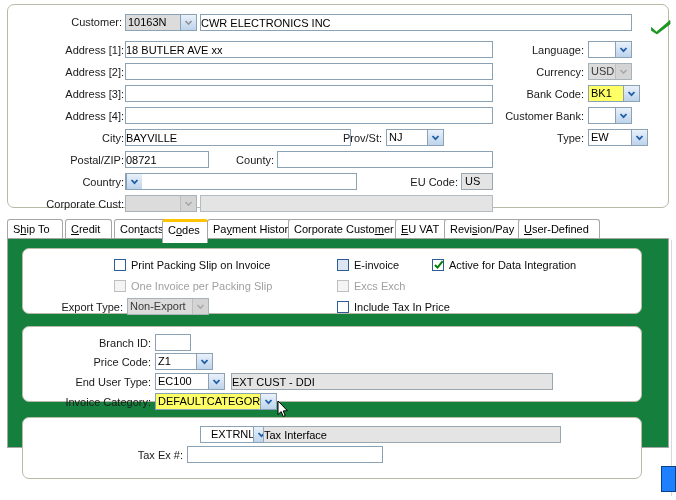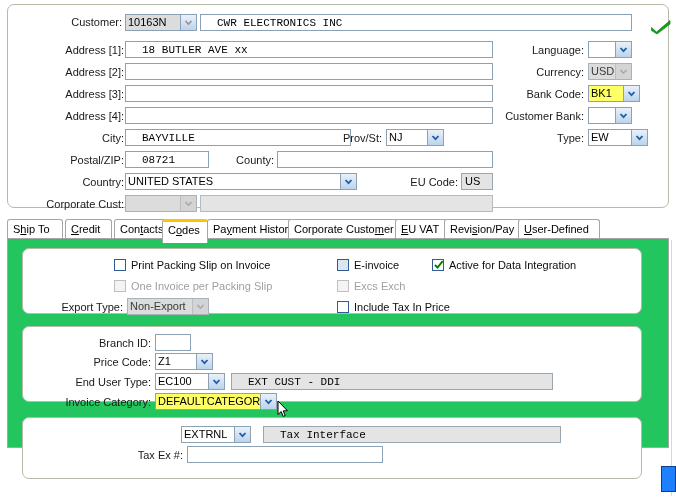--- a/index.html
+++ b/index.html
@@ -14,22 +14,22 @@
   .screen{position:relative;width:676px;height:500px;}
 
   
   .lbl{
     font-size:11px;color:#1a1a1a;text-align:right;
     white-space:nowrap;line-height:16px;
   }
   .txt{
     box-sizing:border-box;height:17px;line-height:15px;
     border:1px solid #8ba2b5;background:#ffffff;
-    font-family:Liberation Mono, monospace;
-    font-size:11px;color:#000;padding:0 16px;margin:0;
+    font-family:Liberation Sans, sans-serif;
+    font-size:11px;color:#000;padding:0 0;margin:0;
     outline:none;
   }
   .txt.ro{background:#e4e4e4;border:1px solid #9aa7b0;}
   .txt.dis{background:#e4e4e4;border:1px solid #b4bcc2;color:#6d6d6d;}
 
   
   .combo{
     box-sizing:border-box;height:17px;
     border:1px solid #8ba2b5;background:#fff;
     display:flex;align-items:stretch;overflow:hidden;
@@ -87,21 +87,21 @@
     line-height:16px;
     background:#ffffff;
     z-index:3;
   }
   .tab u{text-decoration:underline;}
 
   
   .tabbody{
     position:absolute;left:7px;top:238px;width:662px;height:210px;
     border:1px solid #a6a6a6;border-top:1px solid #a6a6a6;
-    box-sizing:border-box;background:#22c55e;
+    box-sizing:border-box;background:#15803d;
   }
   .group{
     position:absolute;box-sizing:border-box;
     border:1px solid #b9b9a8;border-radius:7px;background:#fff;
   }
   .g1{left:14px;top:9px;width:620px;height:66px;}
   .g2{left:14px;top:87px;width:620px;height:76px;}
   .g3{left:14px;top:178px;width:620px;height:62px;}
 
   
@@ -193,21 +193,20 @@
     <input class="txt" style="position: absolute; left: 117px; top: 146px; width: 84px;" readonly="" value="08721">
     <div class="row" style="left:210px;top:147px;width:56px;">
       <div class="lbl">County:</div>
     </div>
     <input class="txt" style="position: absolute; left: 269px; top: 146px; width: 216px;" readonly="" value="">
 
     <div class="row" style="left:50px;top:169px;width:66px;">
       <div class="lbl">Country:</div>
     </div>
     <div class="combo" style="position:absolute;left:117px;top:168px;width:232px;">
-      <div class="cval">UNITED STATES</div>
       <div class="carrow">
         <svg width="9" height="9" viewBox="0 0 9 9">
             <path d="M1.5 3 L4.5 6.2 L7.5 3" fill="none" stroke="#1f5fa9" stroke-width="1.8"></path>
           </svg>
       </div>
     </div>
     <div class="row" style="left:388px;top:169px;width:62px;">
       <div class="lbl">EU Code:</div>
     </div>
     <div class="statbox" style="position:absolute;left:453px;top:168px;width:32px;">US</div>
@@ -366,21 +365,21 @@
         <div class="cval">DEFAULTCATEGOR</div>
         <div class="carrow">
           <svg width="9" height="9" viewBox="0 0 9 9">
               <path d="M1.5 3 L4.5 6.2 L7.5 3" fill="none" stroke="#1f5fa9" stroke-width="1.8"></path>
             </svg>
         </div>
       </div>
     </div>
 
     <div class="group g3">
-      <div class="combo" style="position:absolute;left:158px;top:8px;width:70px;">
+      <div class="combo" style="position:absolute;left:177px;top:8px;width:70px;padding-left:8px;">
         <div class="cval">EXTRNL</div>
         <div class="carrow">
           <svg width="9" height="9" viewBox="0 0 9 9">
               <path d="M1.5 3 L4.5 6.2 L7.5 3" fill="none" stroke="#1f5fa9" stroke-width="1.8"></path>
             </svg>
         </div>
       </div>
       <input class="txt ro" style="position: absolute; left: 240px; top: 8px; width: 298px;" readonly="" value="Tax Interface">
 
       <div class="lbl" style="position:absolute;left:44px;top:29px;width:116px;">Tax Ex #:</div>

